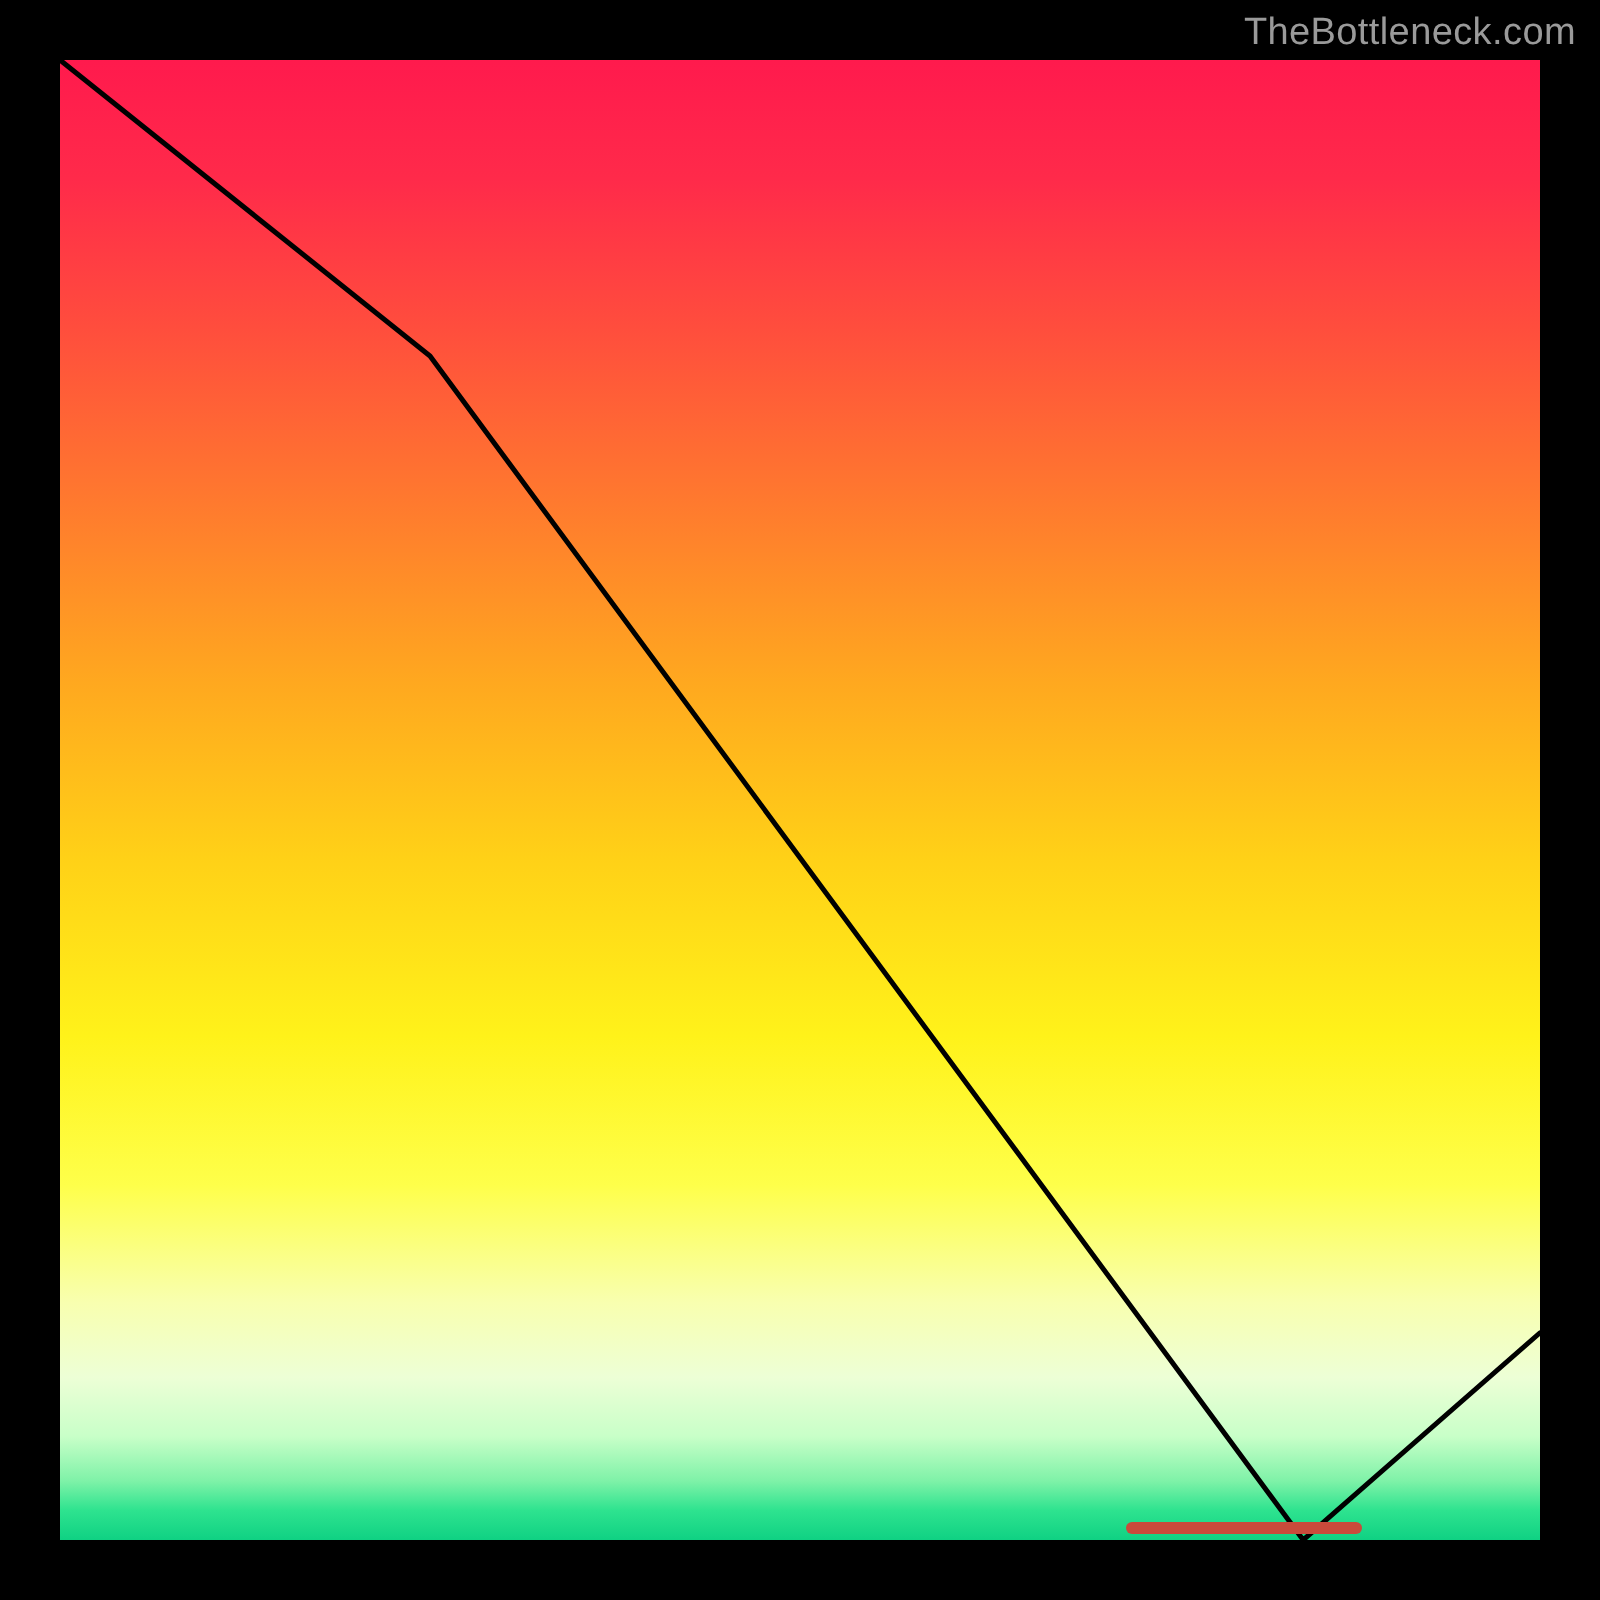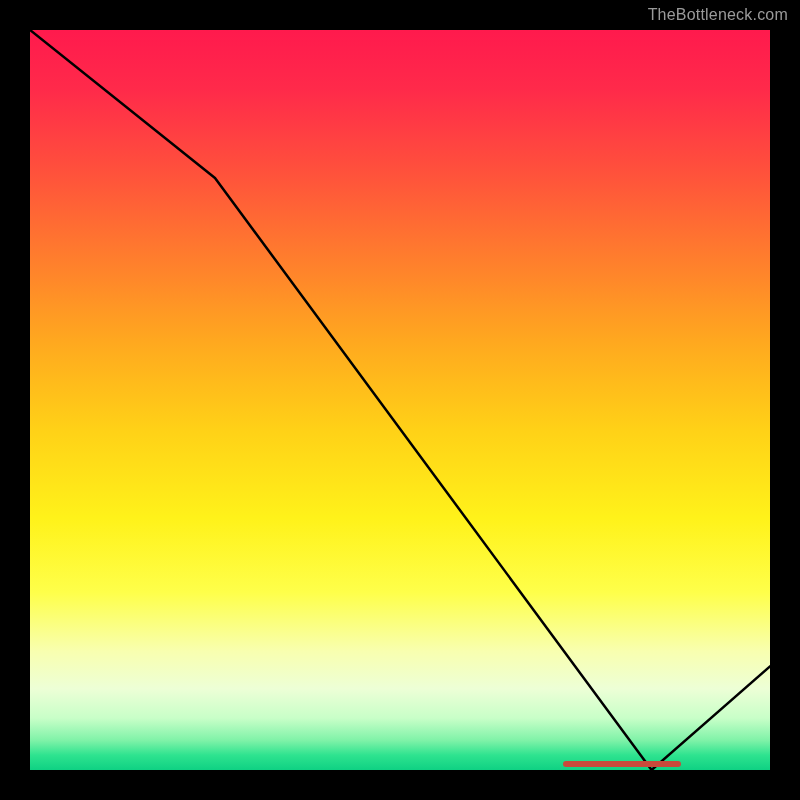--- a/index.html
+++ b/index.html
@@ -56,21 +56,21 @@
     position: absolute;
     height: 6px;
     border-radius: 3px;
     background: #c94a3b;
   }
   .watermark {
     position: absolute;
     top: 6px;
     right: 12px;
     color: #9a9a9a;
-    font-size: 16px;
+    font-size: 19px;
     letter-spacing: 0.2px;
     user-select: none;
   }
 </style>
 </head>
 <body>
 
 <div class="frame">
 
   <div class="watermark">TheBottleneck.com</div>

